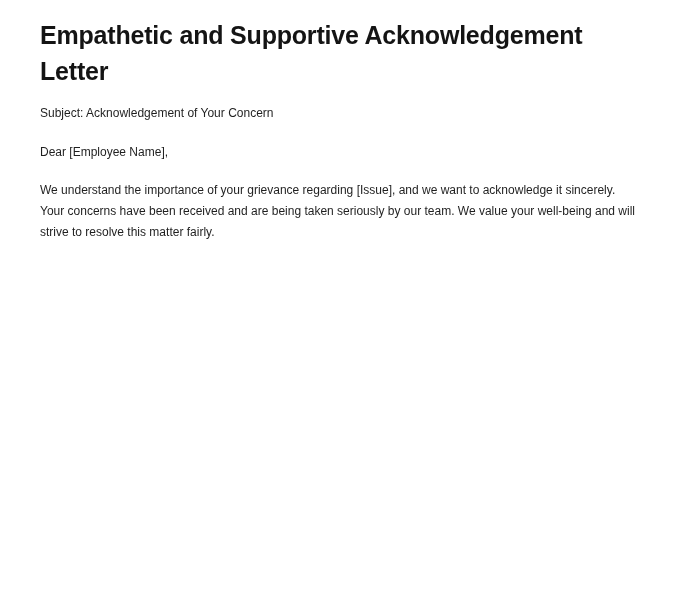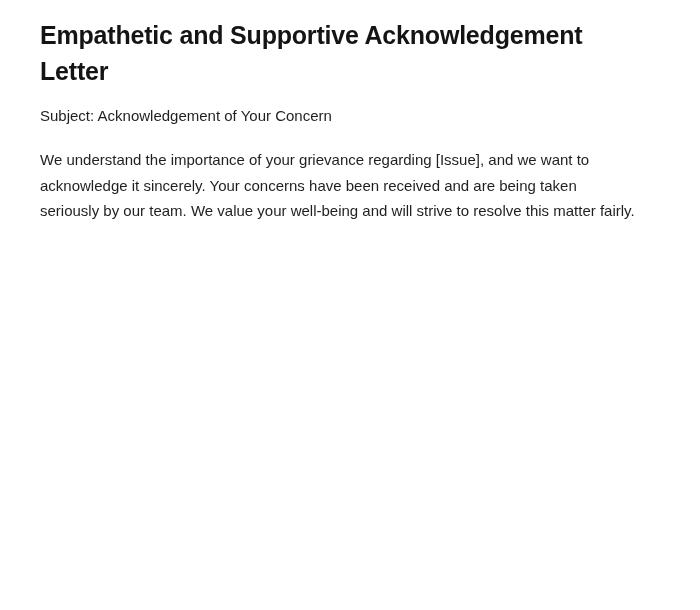--- a/index.html
+++ b/index.html
@@ -24,21 +24,21 @@
   .doc-title {
     font-size: 25px;
     line-height: 1.42;
     font-weight: bold;
     color: #141414;
     margin: 0 0 14px 0;
     letter-spacing: -0.2px;
     max-width: 600px;
   }
   .doc-para {
-    font-size: 15px;
+    font-size: 12px;
     line-height: 1.72;
     color: #1f1f1f;
     margin: 0 0 18px 0;
     max-width: 600px;
     font-weight: normal;
   }
   .doc-para.tight {
     margin-bottom: 18px;
   }
   .doc-para.body-block {
@@ -46,19 +46,20 @@
 </style>
 </head>
 <body>
 
 <div class="page">
 
   <h1 class="doc-title">Empathetic and Supportive Acknowledgement Letter</h1>
 
   <p class="doc-para tight">Subject: Acknowledgement of Your Concern</p>
 
+  <p class="doc-para tight">Dear [Employee Name],</p>
 
   <p class="doc-para body-block">We understand the importance of your grievance regarding [Issue], and we want to acknowledge it sincerely. Your concerns have been received and are being taken seriously by our team. We value your well-being and will strive to resolve this matter fairly.</p>
 
 
 
 
 </div>
 
 </body></html>

